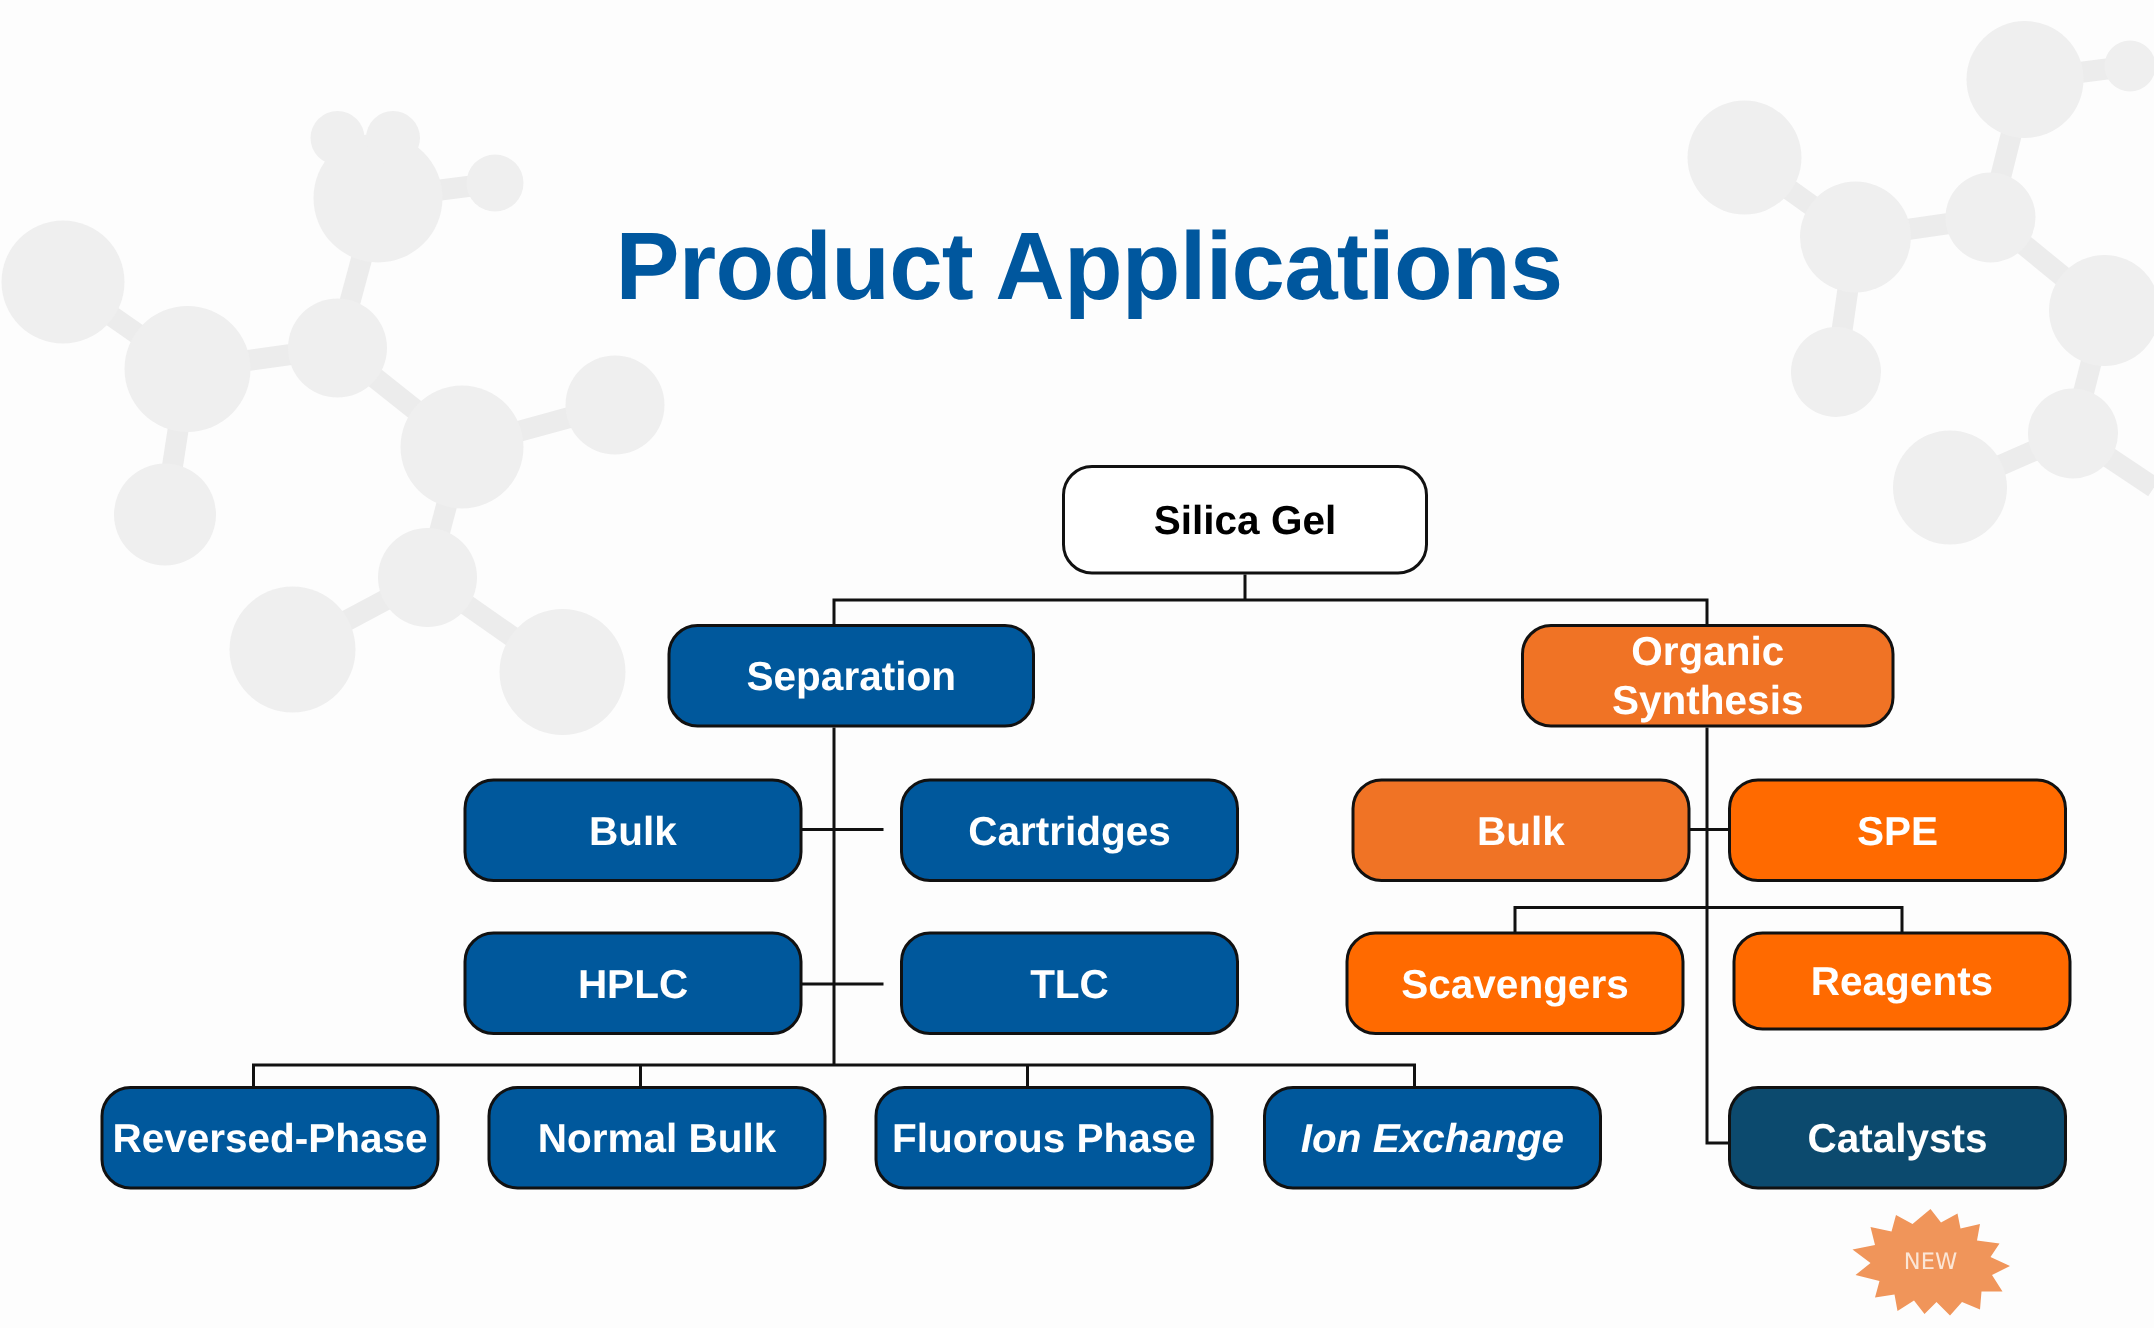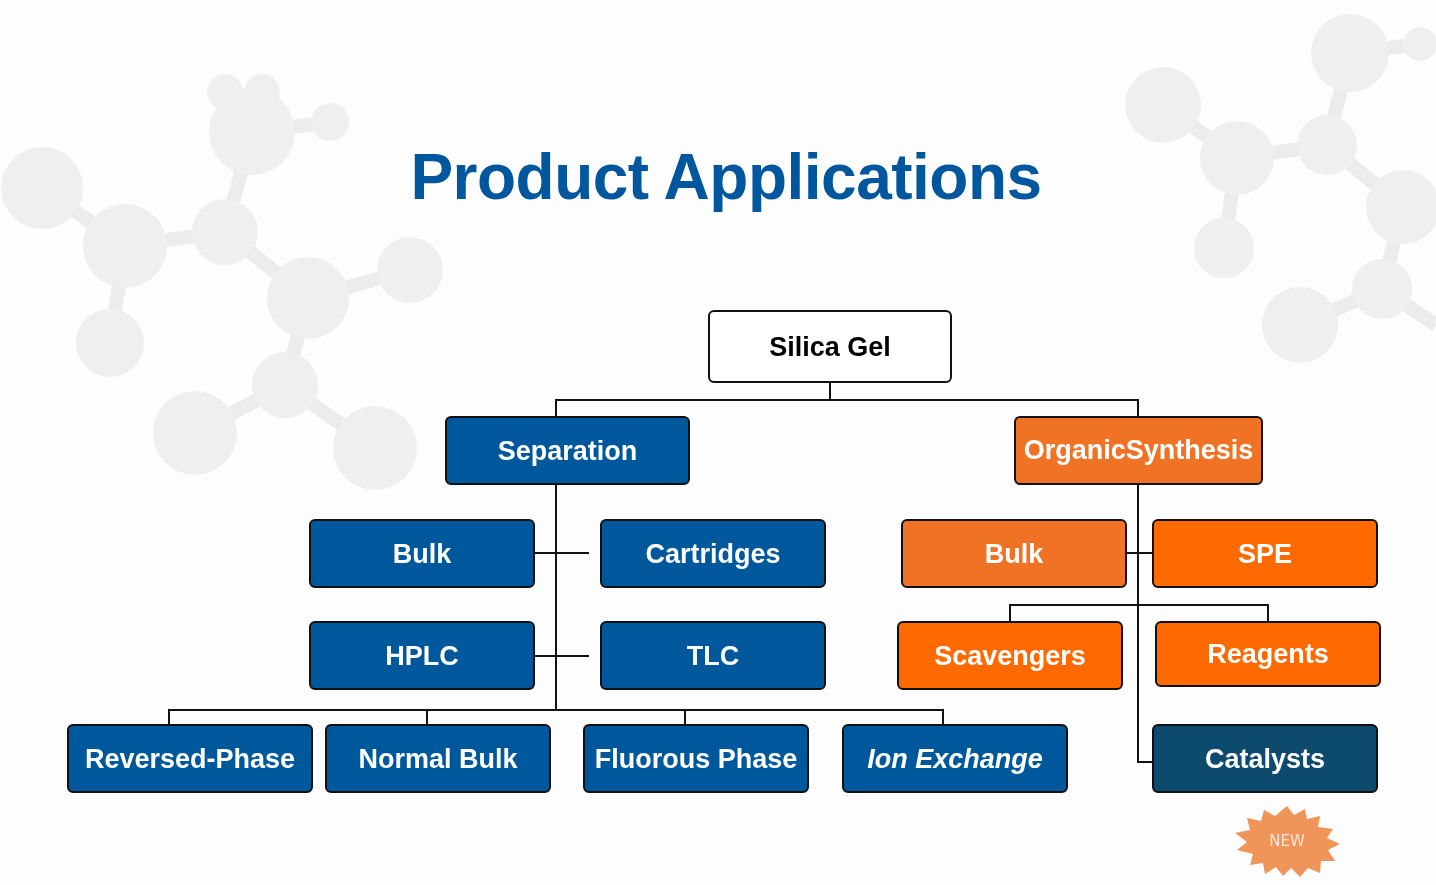--- a/index.html
+++ b/index.html
@@ -9,21 +9,21 @@
     font-family: "Liberation Sans", sans-serif;
   }
   #bg { position: absolute; left: 0; top: 0; width: 1436px; height: 885px; }
   #wires { position: absolute; left: 0; top: 0; width: 1436px; height: 885px; }
   .title {
     position: absolute; left: 0; width: 1452px; top: 140px; text-align: center;
     font-size: 64px; font-weight: bold; color: #00579e; letter-spacing: -0.5px;
   }
   .node {
     position: absolute; box-sizing: border-box;
-    border: 2px solid #111; border-radius: 6px;
+    border: 2px solid #111; border-radius: 20px;
     display: flex; align-items: center; justify-content: center; text-align: center;
     color: #fff; font-weight: bold; font-size: 27px; line-height: 34px;
     white-space: nowrap; cursor: pointer;
   }
   .blue { background: #00589c; margin-left: 12px; }
   .orange-a { background: #f07325; }
   .orange-b { background: #ff6a00; }
   .red { background: #0c4a6e; }
   .root { background: #fff; color: #000; }
   .burst { position: absolute; left: 1232px; top: 804px; width: 110px; height: 74px; }
@@ -92,26 +92,26 @@
 <div class="title">Product Applications</div>
 
 <div class="node root" style="left:708px;top:310px;width:244px;height:73px;">Silica Gel</div>
 
 <div class="node blue" style="left:433px;top:416px;width:245px;height:69px;">Separation</div>
 <div class="node blue" style="left:297px;top:519px;width:226px;height:69px;">Bulk</div>
 <div class="node blue" style="left:588px;top:519px;width:226px;height:69px;">Cartridges</div>
 <div class="node blue" style="left:297px;top:621px;width:226px;height:69px;">HPLC</div>
 <div class="node blue" style="left:588px;top:621px;width:226px;height:69px;">TLC</div>
 
-<div class="node blue" style="left:55px;top:724px;width:246px;height:69px;">Reversed-Phase</div>
+<div class="node blue" style="left:55px;top:724px;width:226px;height:69px;">Reversed-Phase</div>
 <div class="node blue" style="left:313px;top:724px;width:226px;height:69px;">Normal Bulk</div>
 <div class="node blue" style="left:571px;top:724px;width:226px;height:69px;">Fluorous Phase</div>
 <div class="node blue" style="left:830px;top:724px;width:226px;height:69px;font-style:italic;">Ion Exchange</div>
 
-<div class="node orange-a" style="left:1014px;top:416px;width:249px;height:69px;line-height:33px;">
+<div class="node orange-a" style="left:1014px;top:416px;width:249px;height:69px;flex-direction:column;line-height:33px;">
   <span>Organic</span>
   <span>Synthesis</span>
 </div>
 <div class="node orange-a" style="left:901px;top:519px;width:226px;height:69px;">Bulk</div>
 <div class="node orange-b" style="left:1152px;top:519px;width:226px;height:69px;">SPE</div>
 <div class="node orange-b" style="left:897px;top:621px;width:226px;height:69px;">Scavengers</div>
 <div class="node orange-b" style="left:1155px;top:621px;width:226px;height:66px;">Reagents</div>
 <div class="node red" style="left:1152px;top:724px;width:226px;height:69px;">Catalysts</div>
 
 <svg class="burst" viewBox="0 0 110 74">

